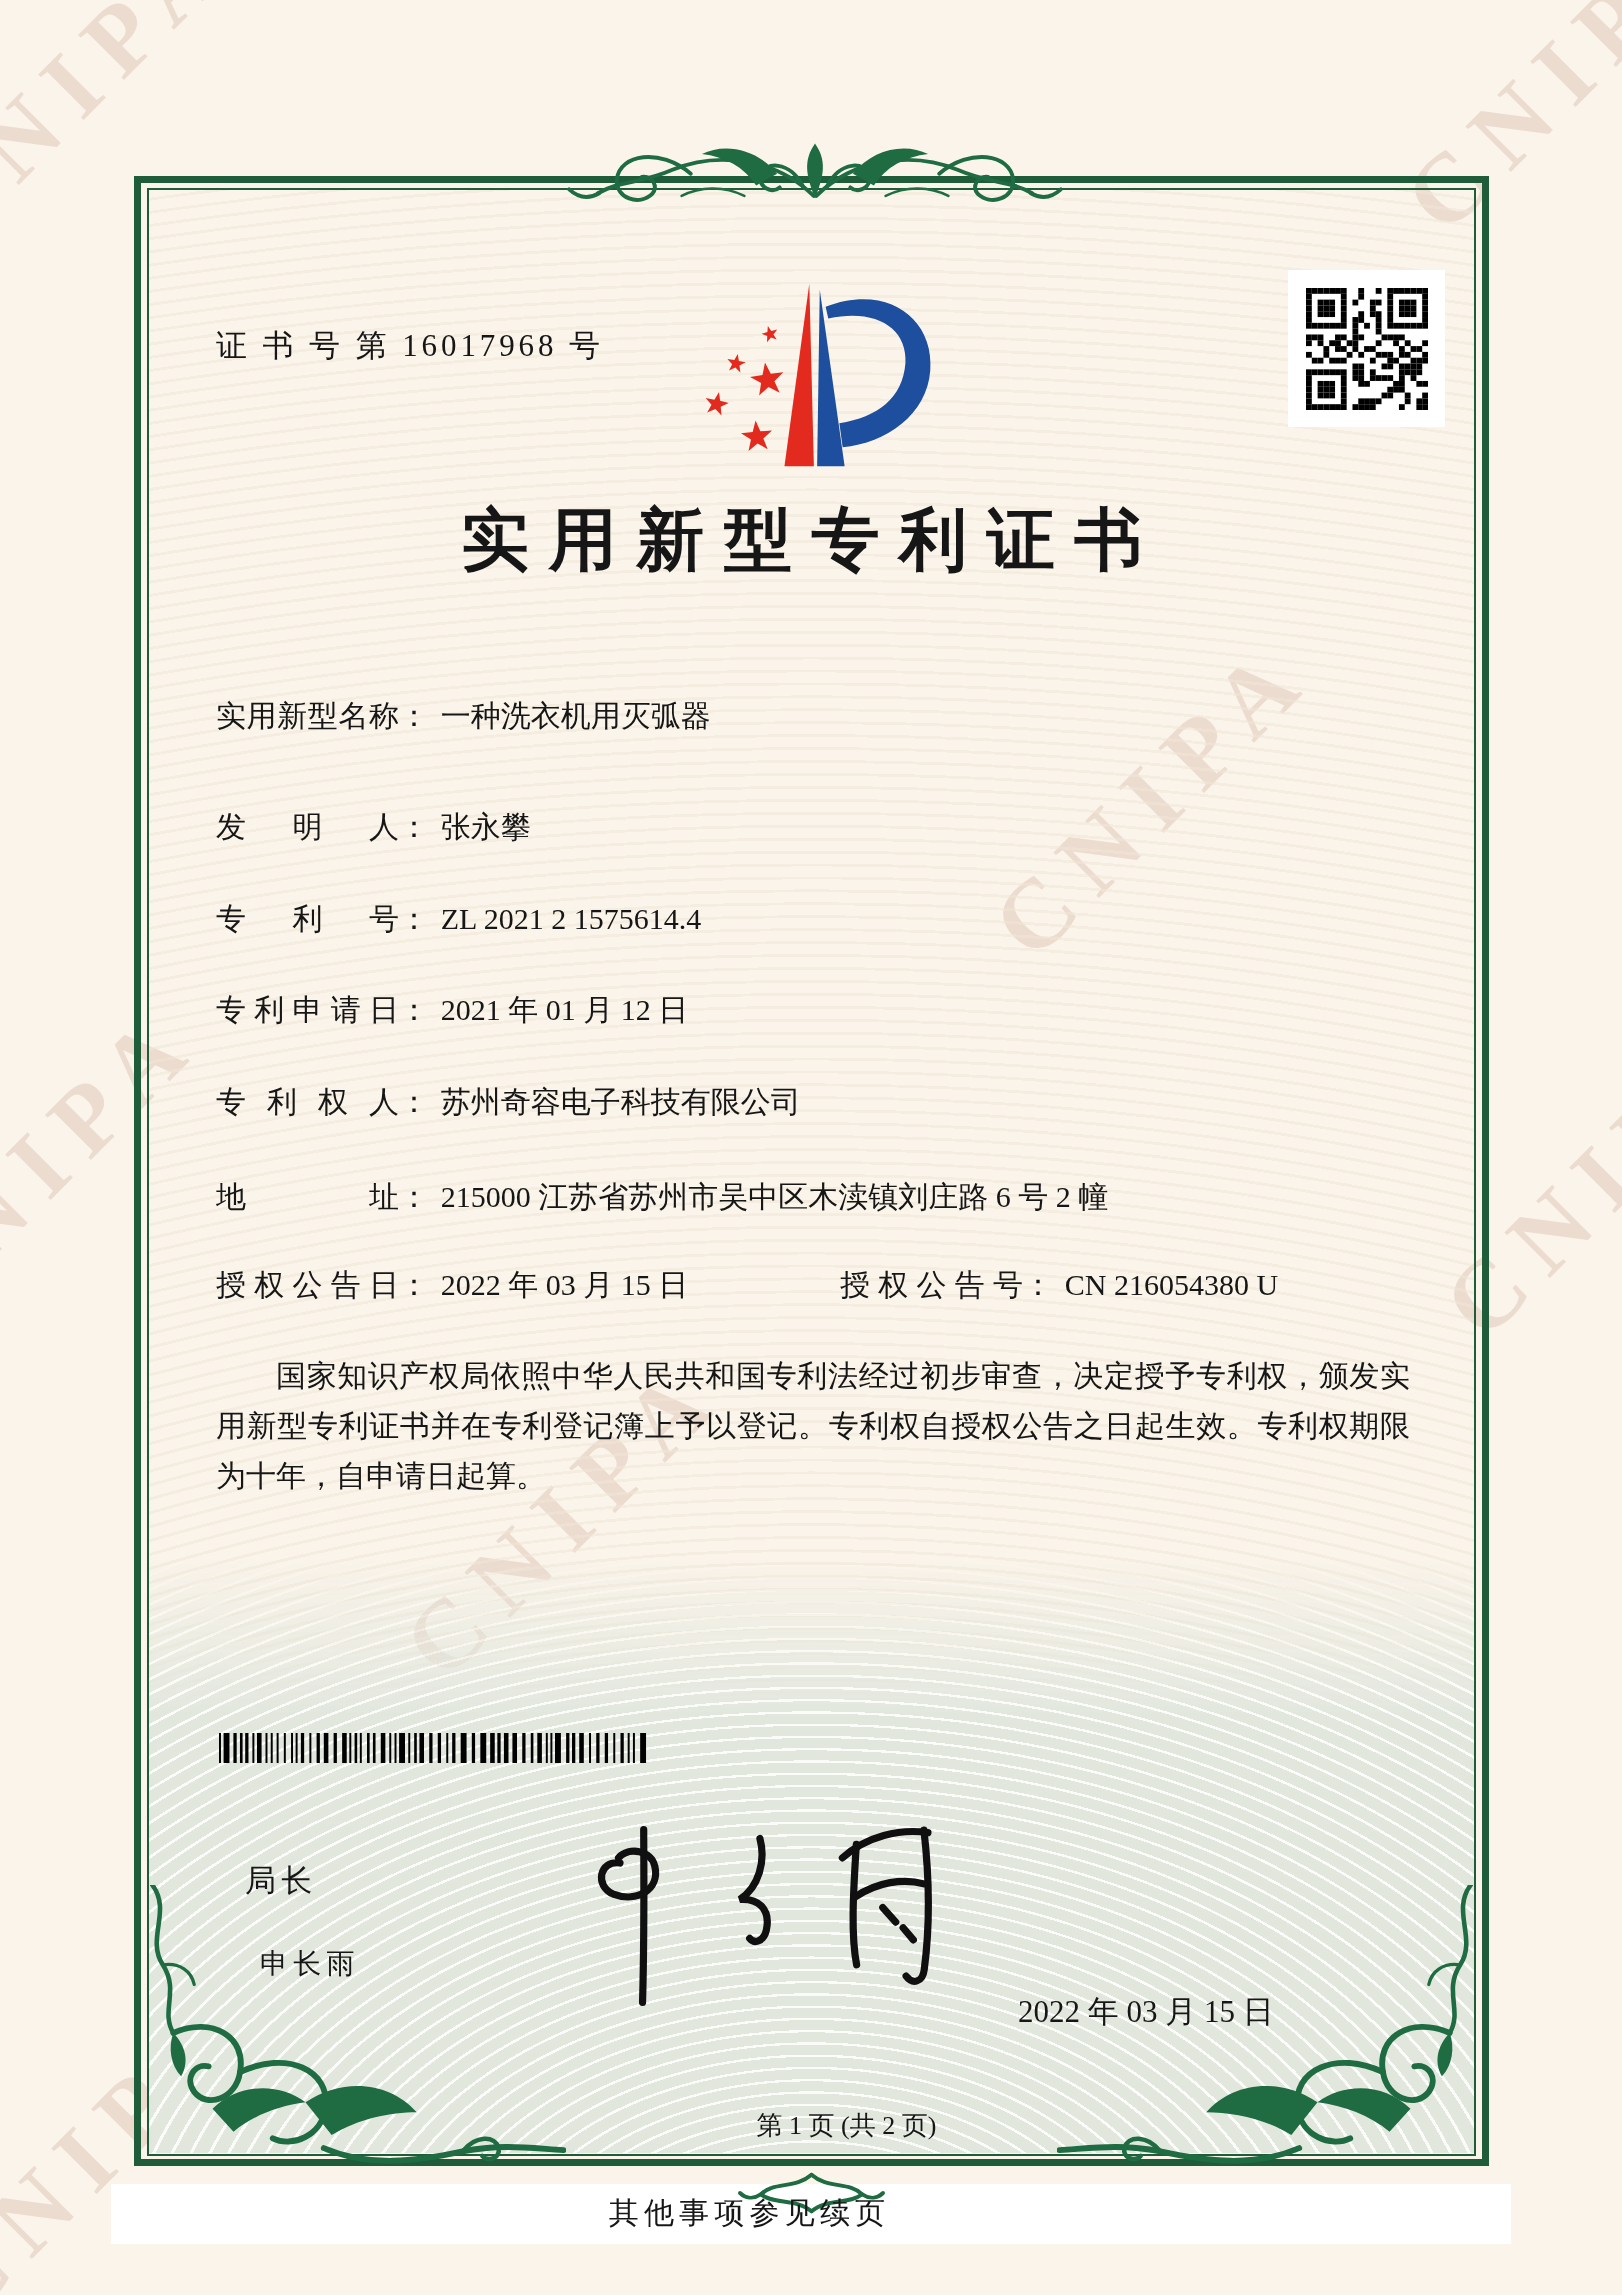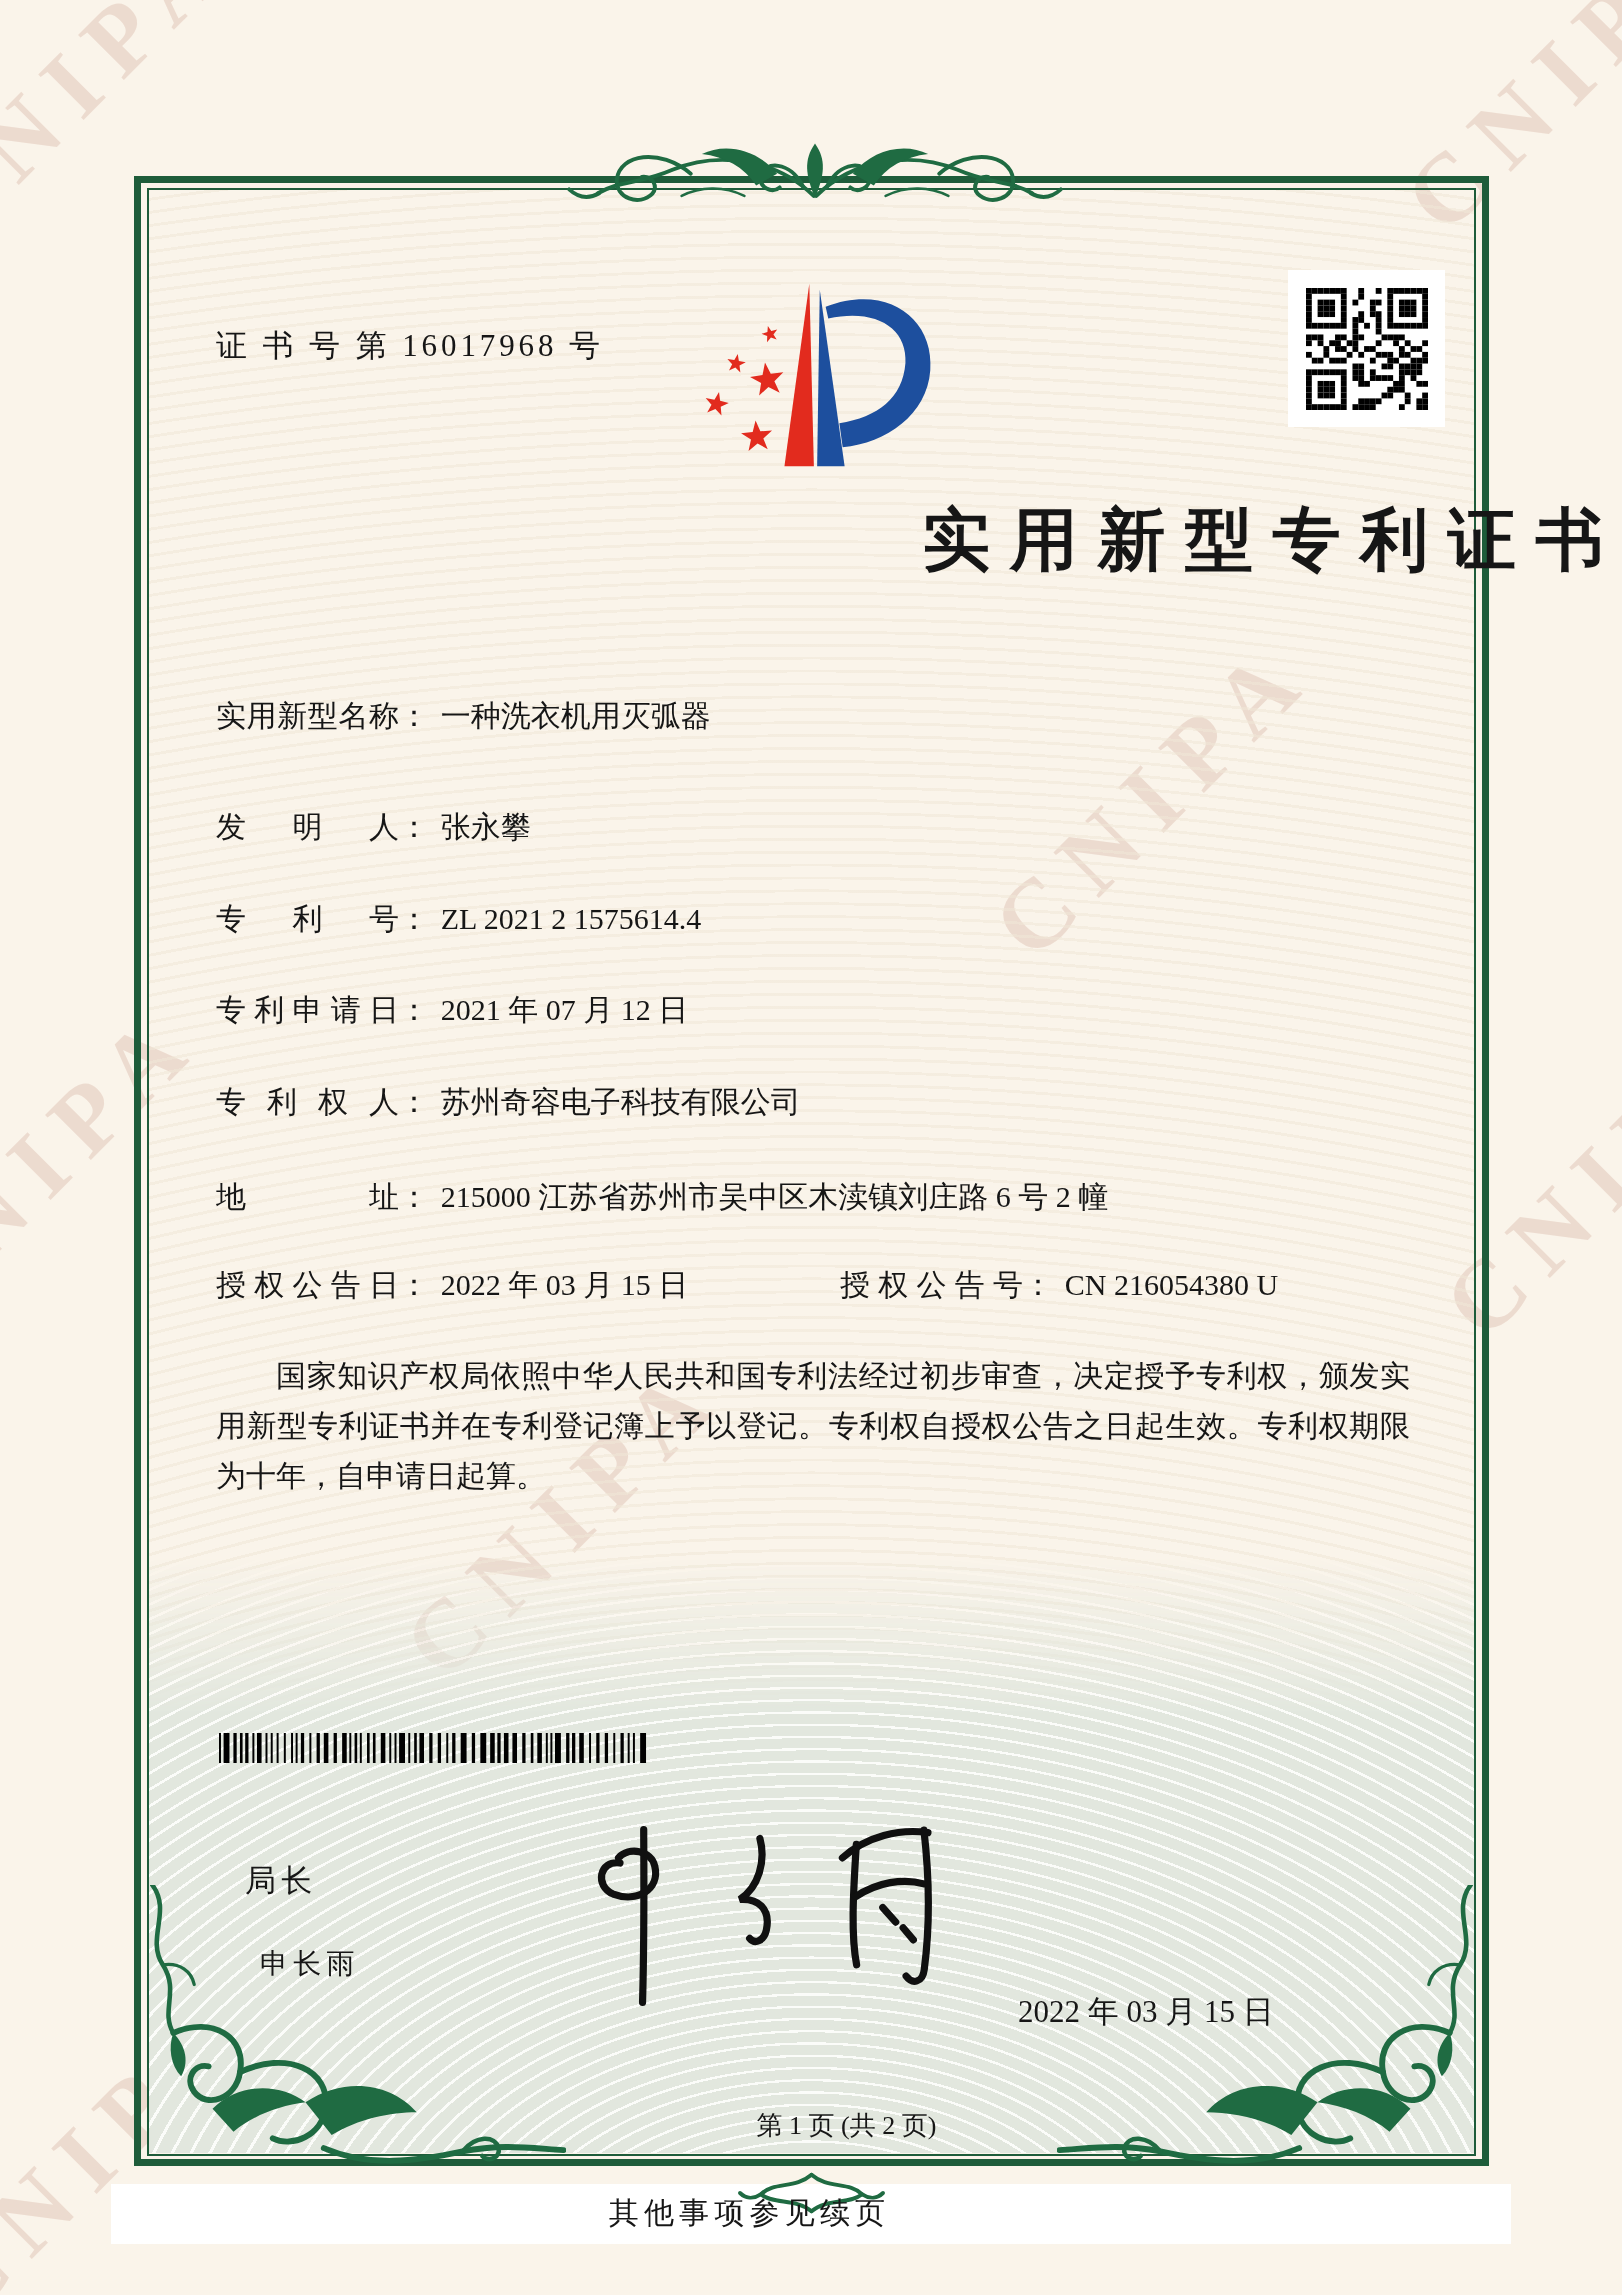--- a/index.html
+++ b/index.html
@@ -54,21 +54,21 @@
   }
 
   .orn{position:absolute;z-index:4;pointer-events:none;}
 
   
   .certno{
     position:absolute;left:216px;top:281px;z-index:5;
     font-size:31px;letter-spacing:3.9px;margin-top:44px;
   }
   .title{
-    position:absolute;left:0;top:495px;width:1623px;text-align:right;z-index:5;
+    position:absolute;left:0;top:495px;width:1623px;text-align:center;z-index:5;
     font-size:68px;font-weight:bold;letter-spacing:19.6px;
   }
   .row{position:absolute;left:216px;z-index:5;font-size:30px;line-height:41px;white-space:nowrap;}
   .row .jlabel{
     display:inline-flex;justify-content:space-between;
     width:183px;vertical-align:bottom;
   }
   .row .colon{margin-right:11.8px;}
   .para-wrap{
     position:absolute;left:216px;top:1343px;width:1194px;z-index:5;
@@ -453,21 +453,21 @@
         <span>号</span>
       </span><span class="colon">：</span><span>ZL 2021 2 1575614.4</span>
   </div>
   <div class="row" style="top:989px">
     <span class="jlabel">
         <span>专</span>
         <span>利</span>
         <span>申</span>
         <span>请</span>
         <span>日</span>
-      </span><span class="colon">：</span><span>2021 年 07 月 12 日</span>
+      </span><span class="colon">：</span><span>2021 年 01 月 12 日</span>
   </div>
   <div class="row" style="top:1081px">
     <span class="jlabel">
         <span>专</span>
         <span>利</span>
         <span>权</span>
         <span>人</span>
       </span><span class="colon">：</span><span>苏州奇容电子科技有限公司</span>
   </div>
   <div class="row" style="top:1176px">

